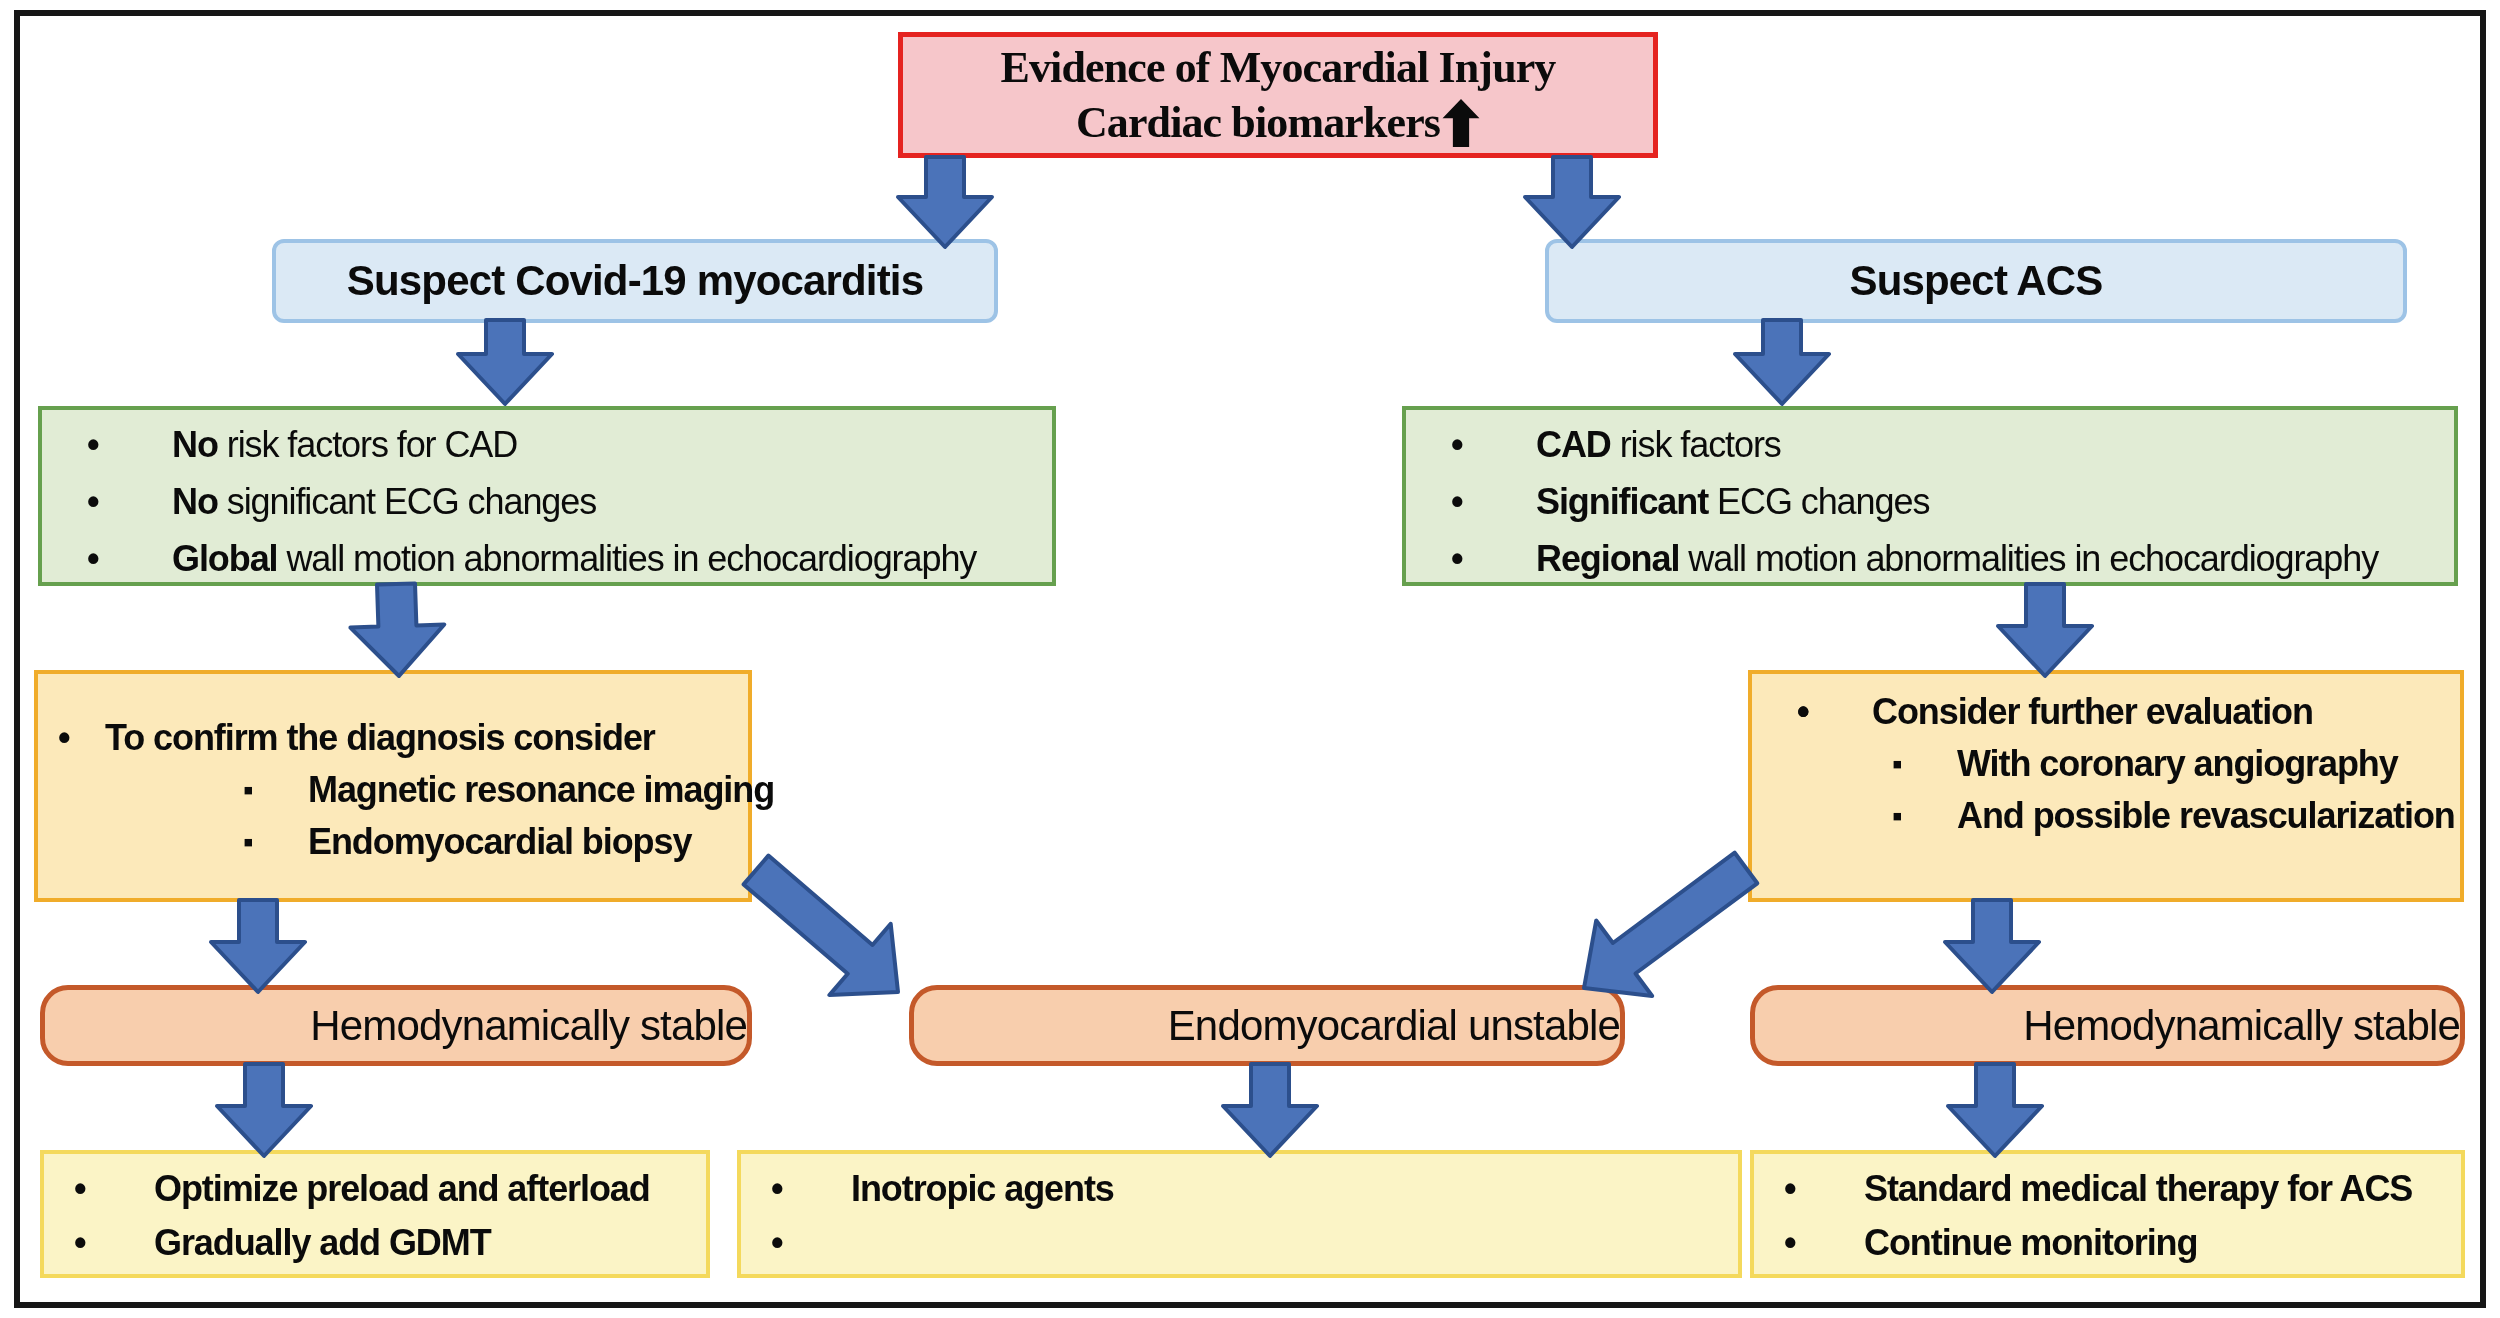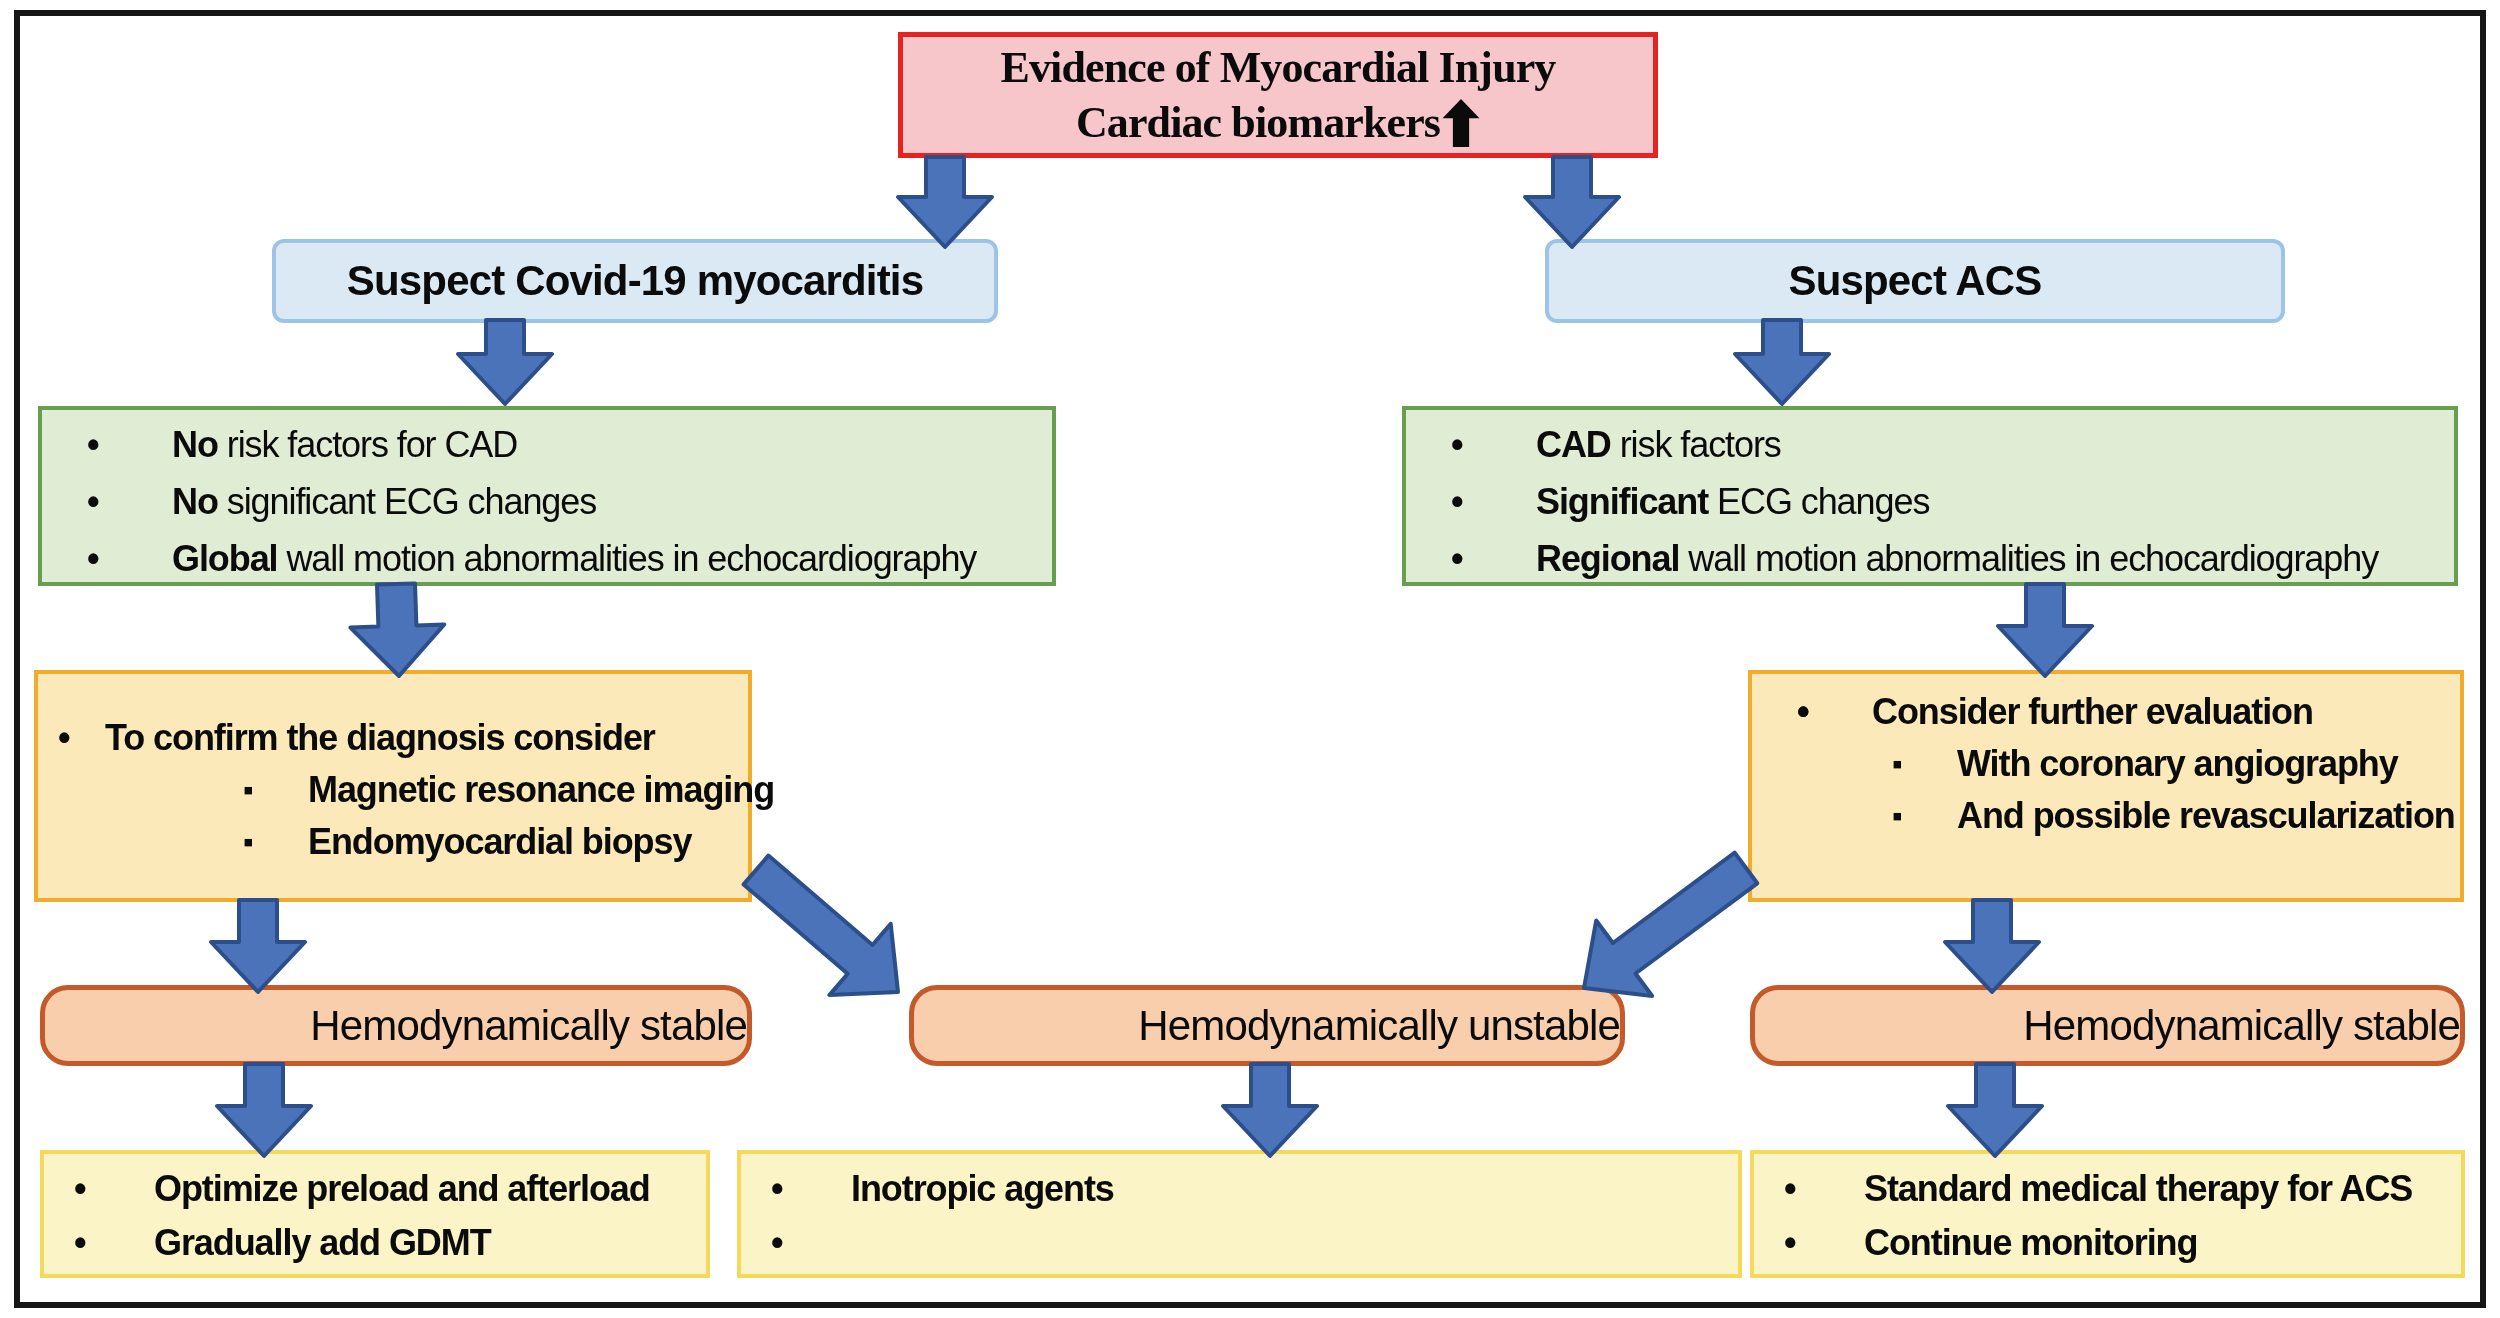--- a/index.html
+++ b/index.html
@@ -50,21 +50,21 @@
   .workup-right .li.main .bullet{left:45px;}
   .workup-right .li.sub{padding-left:205px;}
   .workup-right .li.sub .bullet{left:140px;font-size:30px;}
   .actions{padding-top:8px;}
   .actions .li{line-height:54px;padding-left:110px;font-weight:700;}
   .actions .li .bullet{left:30px;}
 
   
   #evidence-box{left:898px;top:32px;width:760px;height:126px;font-family:Liberation Serif, serif;}
   #suspect-covid-box{left:272px;top:239px;width:726px;height:84px;}
-  #suspect-acs-box{left:1545px;top:239px;width:740px;height:84px;}
+  #suspect-acs-box{left:1545px;top:239px;width:862px;height:84px;}
   #covid-criteria-box{left:38px;top:406px;width:1018px;height:180px;}
   #acs-criteria-box{left:1402px;top:406px;width:1056px;height:180px;}
   #covid-workup-box{left:34px;top:670px;width:718px;height:232px;}
   #acs-workup-box{left:1748px;top:670px;width:716px;height:232px;}
   #hemo-left-box{left:40px;top:985px;width:712px;height:81px;}
   #hemo-center-box{left:909px;top:985px;width:716px;height:81px;}
   #hemo-right-box{left:1750px;top:985px;width:715px;height:81px;}
   #actions-left-box{left:40px;top:1150px;width:670px;height:128px;}
   #actions-center-box{left:737px;top:1150px;width:1005px;height:128px;}
   #actions-right-box{left:1750px;top:1150px;width:715px;height:128px;}
@@ -153,21 +153,21 @@
   <div class="li sub">
     <span class="bullet">▪</span>
     <span>And possible revascularization</span>
   </div>
 </div>
 
 <div class="box center node-orange" id="hemo-left-box">
   <span>Hemodynamically stable</span>
 </div>
 <div class="box center node-orange" id="hemo-center-box">
-  <span>Hemodynamically unstable</span>
+  <span>Endomyocardial unstable</span>
 </div>
 <div class="box center node-orange" id="hemo-right-box">
   <span>Hemodynamically stable</span>
 </div>
 
 <div class="box node-ly actions" id="actions-left-box">
   <div class="li">
     <span class="bullet">•</span>
     <span>Optimize preload and afterload</span>
   </div>

